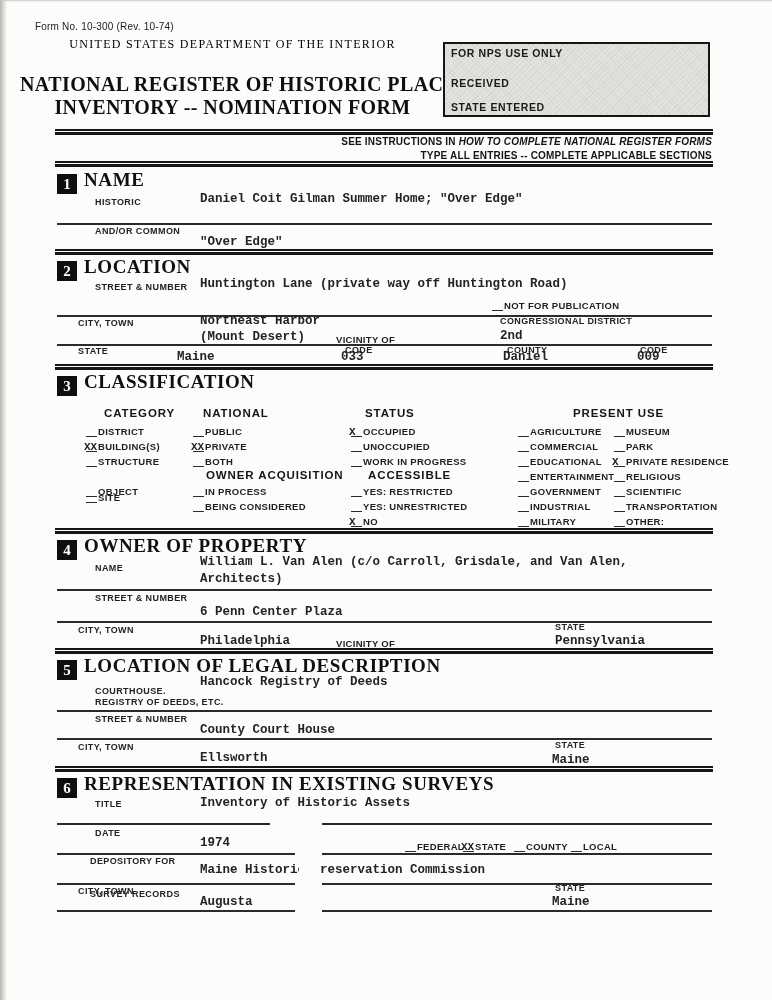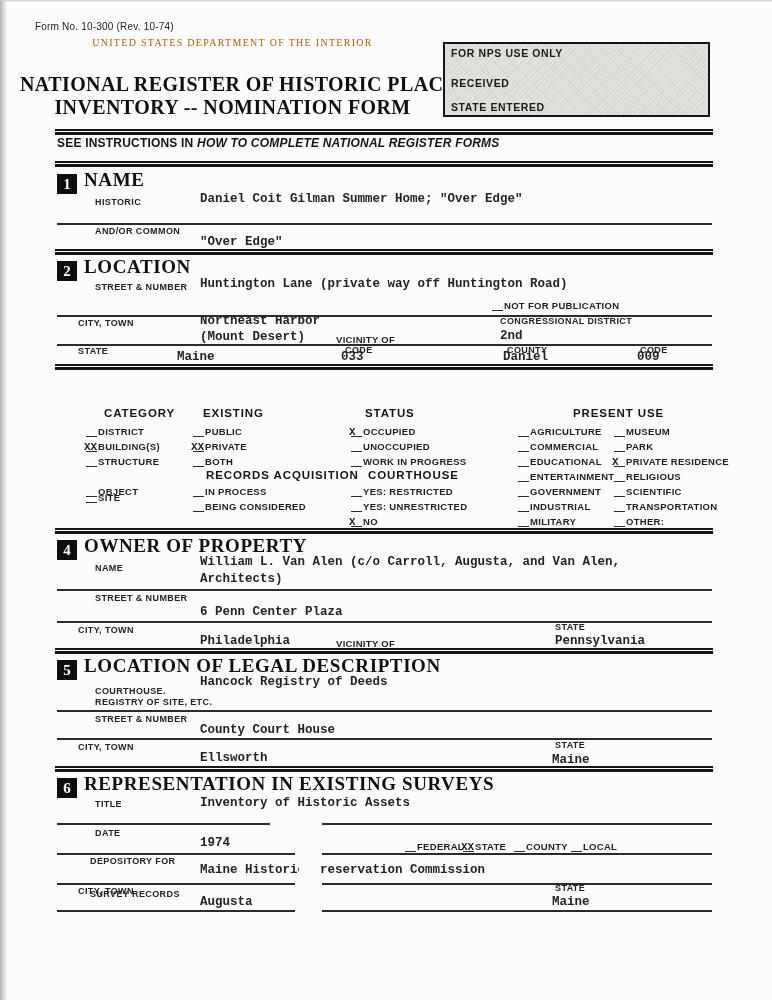--- a/index.html
+++ b/index.html
@@ -4,29 +4,29 @@
 <style>
   html,body{margin:0;padding:0;background:#9a9a98;}
   .page{position:relative;width:772px;height:1000px;background:#fcfcfb;overflow:hidden;
         font-family:"Liberation Sans",sans-serif;}
   .edgeL{position:absolute;left:0;top:0;width:7px;height:100%;
          background:linear-gradient(90deg,#b3b3b0,#dededb 55%,#fcfcfb);}
   .edgeT{position:absolute;left:0;top:0;width:100%;height:2px;
          background:linear-gradient(#c9c9c6,rgba(255,255,255,0));}
   .formnum{position:absolute;font-size:10px;letter-spacing:.2px;color:#222;white-space:nowrap;}
   .hdrline{position:absolute;left:20px;width:425px;text-align:center;white-space:nowrap;}
-  .dept{font-family:"Liberation Serif",serif;font-size:10px;letter-spacing:1.3px;color:#a16207;}
+  .dept{font-family:"Liberation Serif",serif;font-size:12px;letter-spacing:1.3px;color:#000000;}
   .svc{font-size:10.5px;letter-spacing:1.4px;color:#222;font-weight:bold;}
   .maintitle{font-family:"Liberation Serif",serif;font-weight:bold;font-size:20px;letter-spacing:.4px;color:#0f0f0f;}
   .npsbox{position:absolute;left:443px;top:42px;width:263px;height:71px;border:2.5px solid #151515;
           background-color:#e3e3df;
           background-image:repeating-linear-gradient(45deg,rgba(0,0,0,.045) 0 1px,transparent 1px 3px),
                            repeating-linear-gradient(-45deg,rgba(0,0,0,.035) 0 1px,transparent 1px 4px);}
   .npslabel{position:absolute;font-weight:bold;font-size:10.5px;letter-spacing:.6px;color:#1a1a1a;white-space:nowrap;}
-  .instr{position:absolute;left:57px;width:655px;text-align:left;font-weight:bold;font-size:12px;
+  .instr{position:absolute;left:57px;width:655px;text-align:right;font-weight:bold;font-size:10px;
          color:#141414;letter-spacing:.2px;white-space:nowrap;}
   .instr .em{font-style:italic;}
   .bar{position:absolute;left:55px;width:658px;height:2.6px;background:#161616;}
   .bar::before{content:"";position:absolute;top:-2.8px;left:0;width:100%;height:1.3px;background:#161616;}
   .rule{position:absolute;height:1.7px;background:#2b2b2b;}
   .sech{position:absolute;white-space:nowrap;color:#101010;}
   .secnum{display:inline-block;width:20px;height:20px;background:#0e0e0e;color:#fff;text-align:center;
           font-family:"Liberation Serif",serif;font-weight:bold;font-size:15px;line-height:20px;
           margin-right:7px;vertical-align:-3px;}
   .sectitle{font-family:"Liberation Serif",serif;font-weight:bold;font-size:19px;letter-spacing:.6px;}
@@ -55,20 +55,21 @@
   <div class="hdrline maintitle" style="top:96px">INVENTORY -- NOMINATION FORM</div>
 
   <div class="npsbox">
     <div class="npslabel" style="left:6px;top:3px">FOR NPS USE ONLY</div>
     <div class="npslabel" style="left:6px;top:33px">RECEIVED</div>
     <div class="npslabel" style="left:6px;top:57px">STATE ENTERED</div>
   </div>
 
   <div class="bar" style="top:132px"></div>
   <div class="instr" style="top:136px"><span>SEE INSTRUCTIONS IN </span><span class="em">HOW TO COMPLETE NATIONAL REGISTER FORMS</span></div>
+  <div class="instr" style="top:150px">TYPE ALL ENTRIES -- COMPLETE APPLICABLE SECTIONS</div>
   <div class="bar" style="top:164px"></div>
 
   <div class="sech" style="left:57px;top:169px"><span class="secnum">1</span><span class="sectitle">NAME</span></div>
   <div class="flabel" style="left:95px;top:197px">HISTORIC</div>
   <div class="typed" style="left:200px;top:192px">Daniel Coit Gilman Summer Home; "Over Edge"</div>
   <div class="rule" style="left:57px;top:223px;width:655px"></div>
   <div class="flabel" style="left:95px;top:226px">AND/OR COMMON</div>
   <div class="typed" style="left:200px;top:235px">"Over Edge"</div>
 
   <div class="bar" style="top:252px"></div>
@@ -97,27 +98,28 @@
   <div class="flabel" style="left:78px;top:346px">STATE</div>
   <div class="typed" style="left:177px;top:350px">Maine</div>
   <div class="flabel" style="left:345px;top:345px">CODE</div>
   <div class="typed" style="left:341px;top:350px">033</div>
   <div class="flabel" style="left:507px;top:345px">COUNTY</div>
   <div class="typed" style="left:503px;top:350px">Daniel</div>
   <div class="flabel" style="left:640px;top:345px">CODE</div>
   <div class="typed" style="left:637px;top:350px">009</div>
 
   <div class="bar" style="top:367px"></div>
+  <div class="sech" style="left:57px;top:371px"><span class="secnum">3</span><span class="sectitle">CLASSIFICATION</span></div>
 
   <div class="chead" style="left:104px;top:407px">CATEGORY</div>
-  <div class="chead" style="left:203px;top:407px">EXISTING</div>
+  <div class="chead" style="left:203px;top:407px">NATIONAL</div>
   <div class="chead" style="left:365px;top:407px">STATUS</div>
   <div class="chead" style="left:573px;top:407px">PRESENT USE</div>
-  <div class="chead" style="left:206px;top:469px">RECORDS ACQUISITION</div>
-  <div class="chead" style="left:368px;top:469px">COURTHOUSE</div>
+  <div class="chead" style="left:206px;top:469px">OWNER ACQUISITION</div>
+  <div class="chead" style="left:368px;top:469px">ACCESSIBLE</div>
 
   <div class="opt" style="left:86px;top:426px">
       <span class="cbx">
         <span class="mark"></span>
       </span>
       <span class="olbl">DISTRICT</span>
     </div>
   <div class="opt" style="left:86px;top:441px">
       <span class="cbx">
         <span class="mark">XX</span>
@@ -293,42 +295,42 @@
   <div class="opt" style="left:614px;top:516px">
       <span class="cbx">
         <span class="mark"></span>
       </span>
       <span class="olbl">OTHER:</span>
     </div>
 
   <div class="bar" style="top:531px"></div>
   <div class="sech" style="left:57px;top:535px"><span class="secnum">4</span><span class="sectitle">OWNER OF PROPERTY</span></div>
   <div class="flabel" style="left:95px;top:563px">NAME</div>
-  <div class="typed" style="left:200px;top:555px">William L. Van Alen (c/o Carroll, Augusta, and Van Alen,</div>
+  <div class="typed" style="left:200px;top:555px">William L. Van Alen (c/o Carroll, Grisdale, and Van Alen,</div>
   <div class="typed" style="left:200px;top:572px">Architects)</div>
   <div class="rule" style="left:57px;top:589px;width:655px"></div>
   <div class="flabel" style="left:95px;top:593px">STREET &amp; NUMBER</div>
   <div class="typed" style="left:200px;top:605px">6 Penn Center Plaza</div>
   <div class="rule" style="left:57px;top:621px;width:655px"></div>
   <div class="flabel" style="left:78px;top:625px">CITY, TOWN</div>
   <div class="typed" style="left:200px;top:634px">Philadelphia</div>
   <div class="opt" style="left:322px;top:638px">
       <span class="cbx" style="width:13px">
         <span class="mark"></span>
       </span>
       <span class="olbl">VICINITY OF</span>
     </div>
   <div class="flabel" style="left:555px;top:622px">STATE</div>
   <div class="typed" style="left:555px;top:634px">Pennsylvania</div>
 
   <div class="bar" style="top:651px"></div>
   <div class="sech" style="left:57px;top:655px"><span class="secnum">5</span><span class="sectitle">LOCATION OF LEGAL DESCRIPTION</span></div>
   <div class="typed" style="left:200px;top:675px">Hancock Registry of Deeds</div>
   <div class="flabel" style="left:95px;top:686px">COURTHOUSE.</div>
-  <div class="flabel" style="left:95px;top:697px">REGISTRY OF SITE, ETC.</div>
+  <div class="flabel" style="left:95px;top:697px">REGISTRY OF DEEDS, ETC.</div>
   <div class="rule" style="left:57px;top:710px;width:655px"></div>
   <div class="flabel" style="left:95px;top:714px">STREET &amp; NUMBER</div>
   <div class="typed" style="left:200px;top:723px">County Court House</div>
   <div class="rule" style="left:57px;top:738px;width:655px"></div>
   <div class="flabel" style="left:78px;top:742px">CITY, TOWN</div>
   <div class="typed" style="left:200px;top:751px">Ellsworth</div>
   <div class="flabel" style="left:555px;top:740px">STATE</div>
   <div class="typed" style="left:552px;top:753px">Maine</div>
 
   <div class="bar" style="top:769px"></div>

